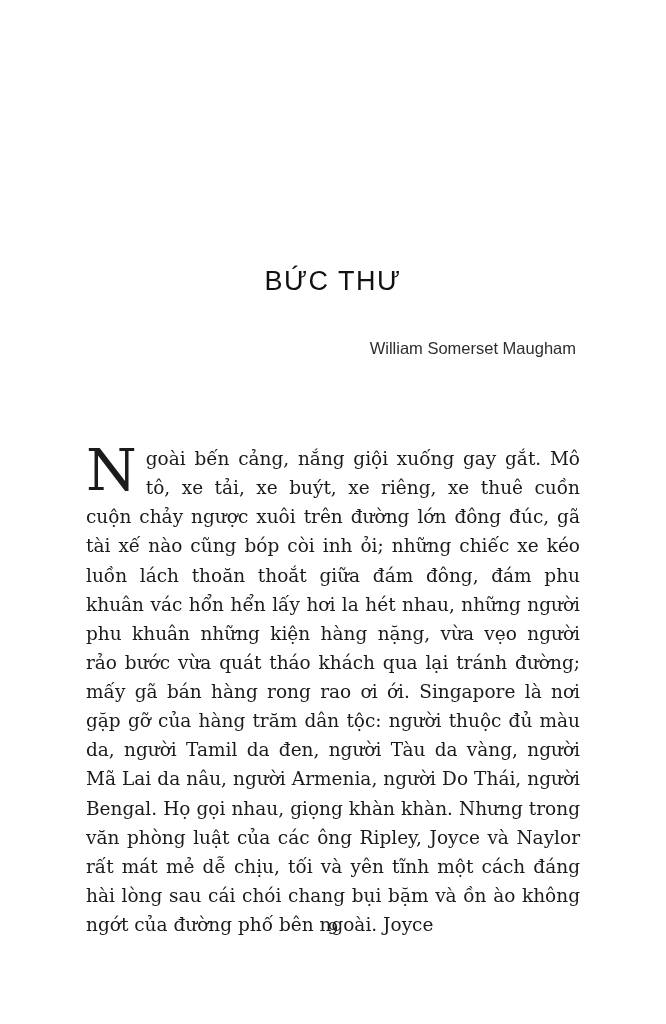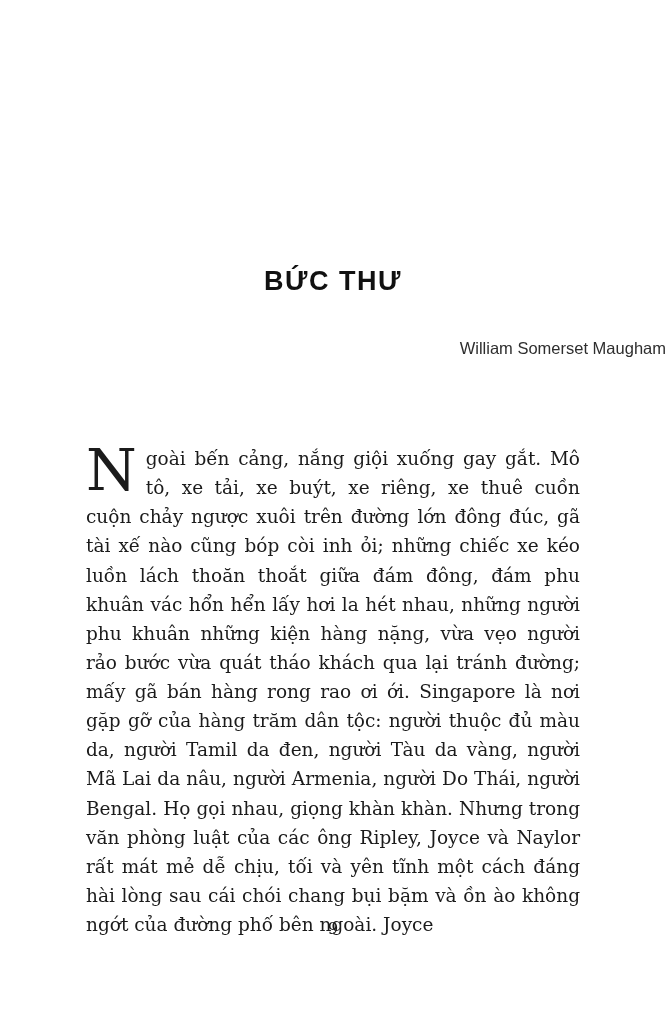--- a/index.html
+++ b/index.html
@@ -18,27 +18,28 @@
   .book-page {
     position: relative;
     width: 100%;
     height: 100%;
   }
   .chapter-title {
     margin: 0;
     padding-top: 266px;
     text-align: center;
     font-family: "Liberation Sans", sans-serif;
-    font-weight: 700;
+    font-weight: 400;
     font-size: 27px;
     letter-spacing: 1.5px;
     color: #111111;
   }
   .author {
     margin-top: 42px;
+    padding-right: 90px;
     text-align: right;
     font-family: "Liberation Sans", sans-serif;
     font-size: 16.5px;
     color: #2e2e2e;
   }
   .body-text {
     margin: 86px 86px 0 86px;
     font-family: "DejaVu Serif", "Liberation Serif", serif;
     font-size: 18.5px;
     line-height: 1.575;

